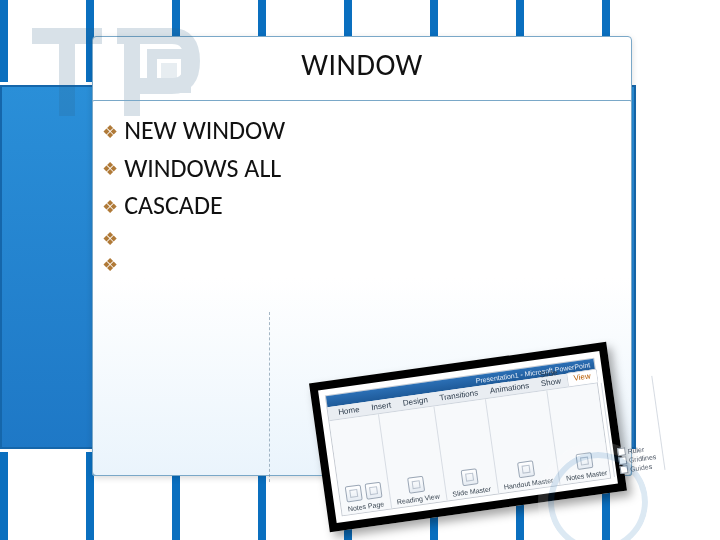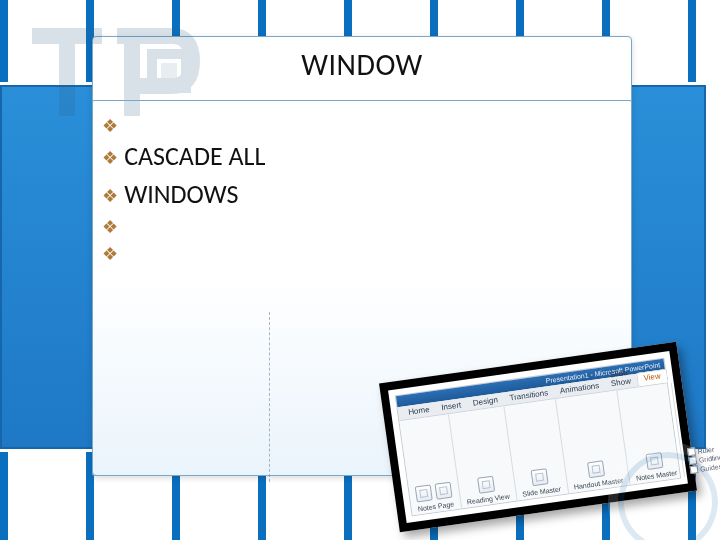--- a/index.html
+++ b/index.html
@@ -1,20 +1,20 @@
 <!DOCTYPE html>
 <html><head>
 <meta charset="utf-8">
 <style>
   * { box-sizing: border-box; margin: 0; padding: 0; }
   html, body { width: 720px; height: 540px; overflow: hidden; font-family: Calibri, Arial, sans-serif; }
 
   .stage {
     position: relative;
-    width: 706px;
+    width: 636px;
     height: 540px;
     background:
       linear-gradient(90deg, rgba(255,255,255,0.0) 0, rgba(255,255,255,0.0) 12px, rgba(0,0,0,0) 12px),
       repeating-linear-gradient(90deg, #0a6fbf 0 8px, #ffffff 8px 86px),
       repeating-linear-gradient(0deg, #0a6fbf 0 8px, #ffffff 8px 86px),
       #bfe2ff;
     background-blend-mode: normal;
   }
 
   .blue-panel {
@@ -205,28 +205,29 @@
     </svg>
   </div>
 
   <div class="title">WINDOW</div>
 
   <div class="inner-frame"></div>
 
   <div class="bullets">
     <div class="row">
       <span class="diamond">❖</span>
-    </div>
-    <div class="row">
-      <span class="diamond">❖</span>
-      <span>CASCADE ALL</span>
-    </div>
-    <div class="row">
-      <span class="diamond">❖</span>
-      <span>WINDOWS</span>
+      <span>NEW WINDOW</span>
+    </div>
+    <div class="row">
+      <span class="diamond">❖</span>
+      <span>WINDOWS ALL</span>
+    </div>
+    <div class="row">
+      <span class="diamond">❖</span>
+      <span>CASCADE</span>
     </div>
     <div class="row">
       <span class="diamond">❖</span>
     </div>
     <div class="row">
       <span class="diamond">❖</span>
     </div>
   </div>
 
   <div class="seam"></div>

